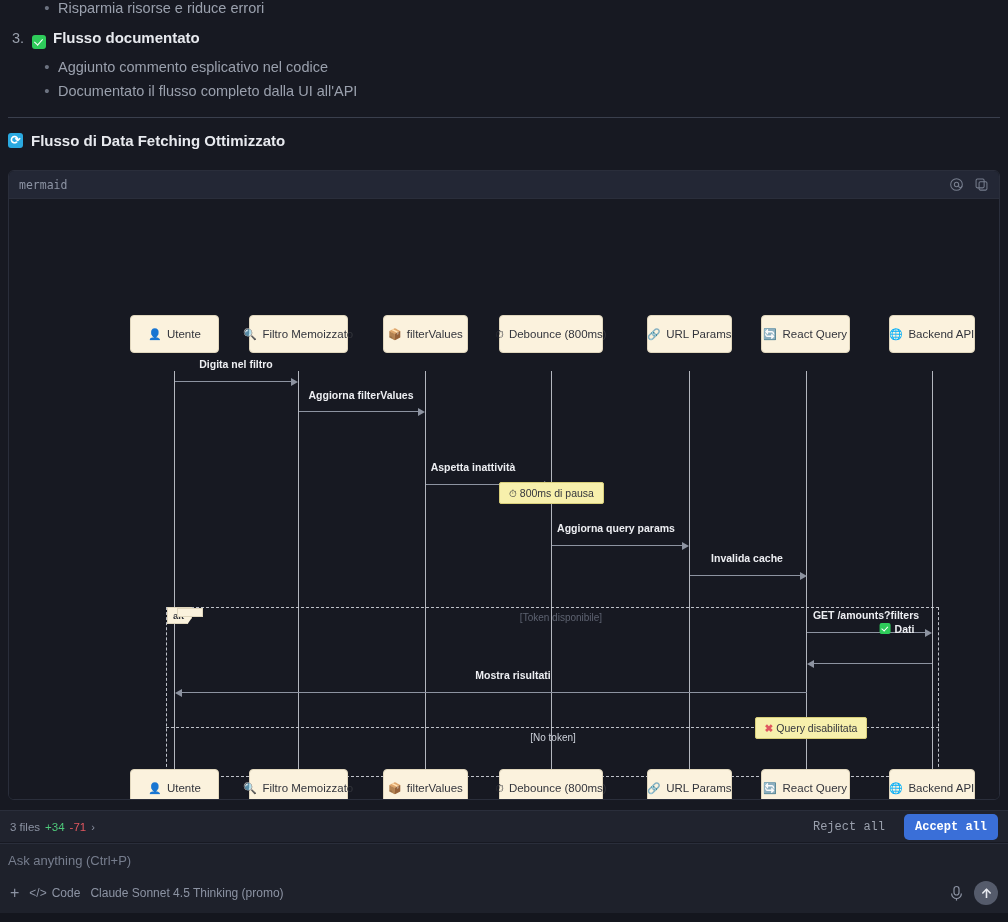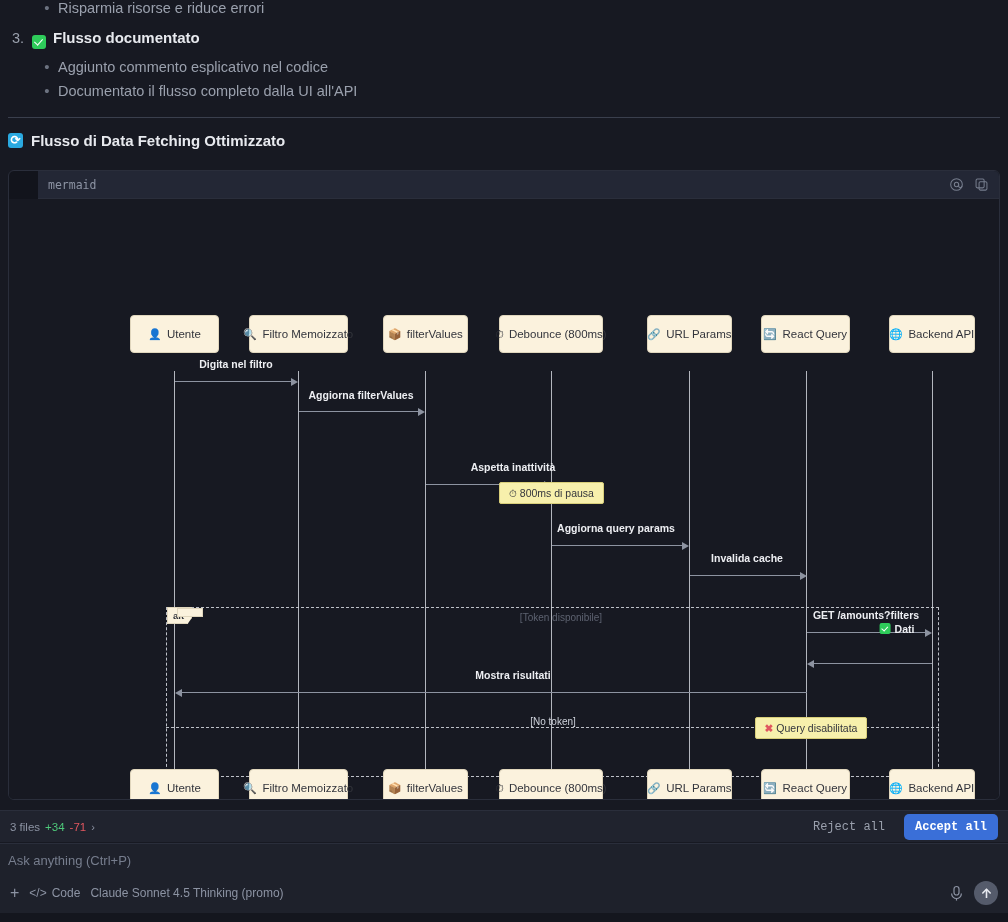--- a/index.html
+++ b/index.html
@@ -57,21 +57,21 @@
   }
 
   
   #code-block {
     position: absolute; left: 8px; top: 170px; width: 992px; height: 630px;
     border: 1px solid #2a2e3b; border-radius: 6px; overflow: hidden;
     background: #12141c;
   }
   #code-header {
     height: 28px; background: #232735; border-bottom: 1px solid #2a2e3b;
-    display: flex; align-items: center; padding: 0 10px; margin-left: 29px;
+    display: flex; align-items: center; padding: 0 10px;
   }
   #code-lang { color: #8c93a3; font-size: 11.5px; font-family: "DejaVu Sans Mono", monospace; }
   .hdr-icons { margin-left: auto; display: flex; gap: 10px; align-items: center; }
   .hdr-icon { color: #767d8d; width: 15px; height: 15px; display: block; }
 
   #diagram-canvas {
     position: relative; width: 992px; height: 600px; background: #171922;
   }
 
   
@@ -241,21 +241,21 @@
     <div class="lifeline" style="left:416px;  top:172px; height:586px;"></div>
     <div class="lifeline" style="left:542px;  top:172px; height:586px;"></div>
     <div class="lifeline" style="left:680px;  top:172px; height:586px;"></div>
     <div class="lifeline" style="left:797px;  top:172px; height:586px;"></div>
     <div class="lifeline" style="left:923px;  top:172px; height:586px;"></div>
 
     <div class="alt-frame" style="left:157px; top:408px; width:773px; height:170px;"></div>
     <div class="alt-divider" style="left:157px; top:528px; width:773px;"></div>
     <div class="alt-tag" style="left:158px; top:408px;">alt</div>
     <div class="alt-cond" style="left:552px; top:413px;">[Token disponibile]</div>
-    <div class="alt-cond bright" style="left:544px; top:517px;">[No token]</div>
+    <div class="alt-cond bright" style="left:544px; top:533px;">[No token]</div>
 
     <div class="activation" style="left:168px; top:409px; width:26px; height:9px;"></div>
 
     <div class="actor-box" style="left:121px; top:116px; width:89px;">
       <span class="ico">👤</span>
       <span>Utente</span>
     </div>
     <div class="actor-box" style="left:240px; top:116px; width:99px;">
       <span class="ico">🔍</span>
       <span>Filtro Memoizzato</span>
@@ -282,21 +282,21 @@
     </div>
 
     <div class="msg-label" style="left:227px; top:159px;">Digita nel filtro</div>
     <div class="msg-line" style="left:166px; top:182px; width:117px;"></div>
     <div class="arrow-r" style="left:282px; top:178.5px;"></div>
 
     <div class="msg-label" style="left:352px; top:190px;">Aggiorna filterValues</div>
     <div class="msg-line" style="left:290px; top:212px; width:120px;"></div>
     <div class="arrow-r" style="left:409px; top:208.5px;"></div>
 
-    <div class="msg-label" style="left:504px; top:262px;">Aspetta inattività</div>
+    <div class="msg-label" style="left:464px; top:262px;">Aspetta inattività</div>
     <div class="msg-line" style="left:417px; top:285px; width:119px;"></div>
     <div class="arrow-r" style="left:535px; top:281.5px;"></div>
 
     <div class="msg-label" style="left:607px; top:323px;">Aggiorna query params</div>
     <div class="msg-line" style="left:543px; top:346px; width:131px;"></div>
     <div class="arrow-r" style="left:673px; top:342.5px;"></div>
 
     <div class="msg-label" style="left:738px; top:353px;">Invalida cache</div>
     <div class="msg-line" style="left:681px; top:376px; width:111px;"></div>
     <div class="arrow-r" style="left:791px; top:372.5px;"></div>

